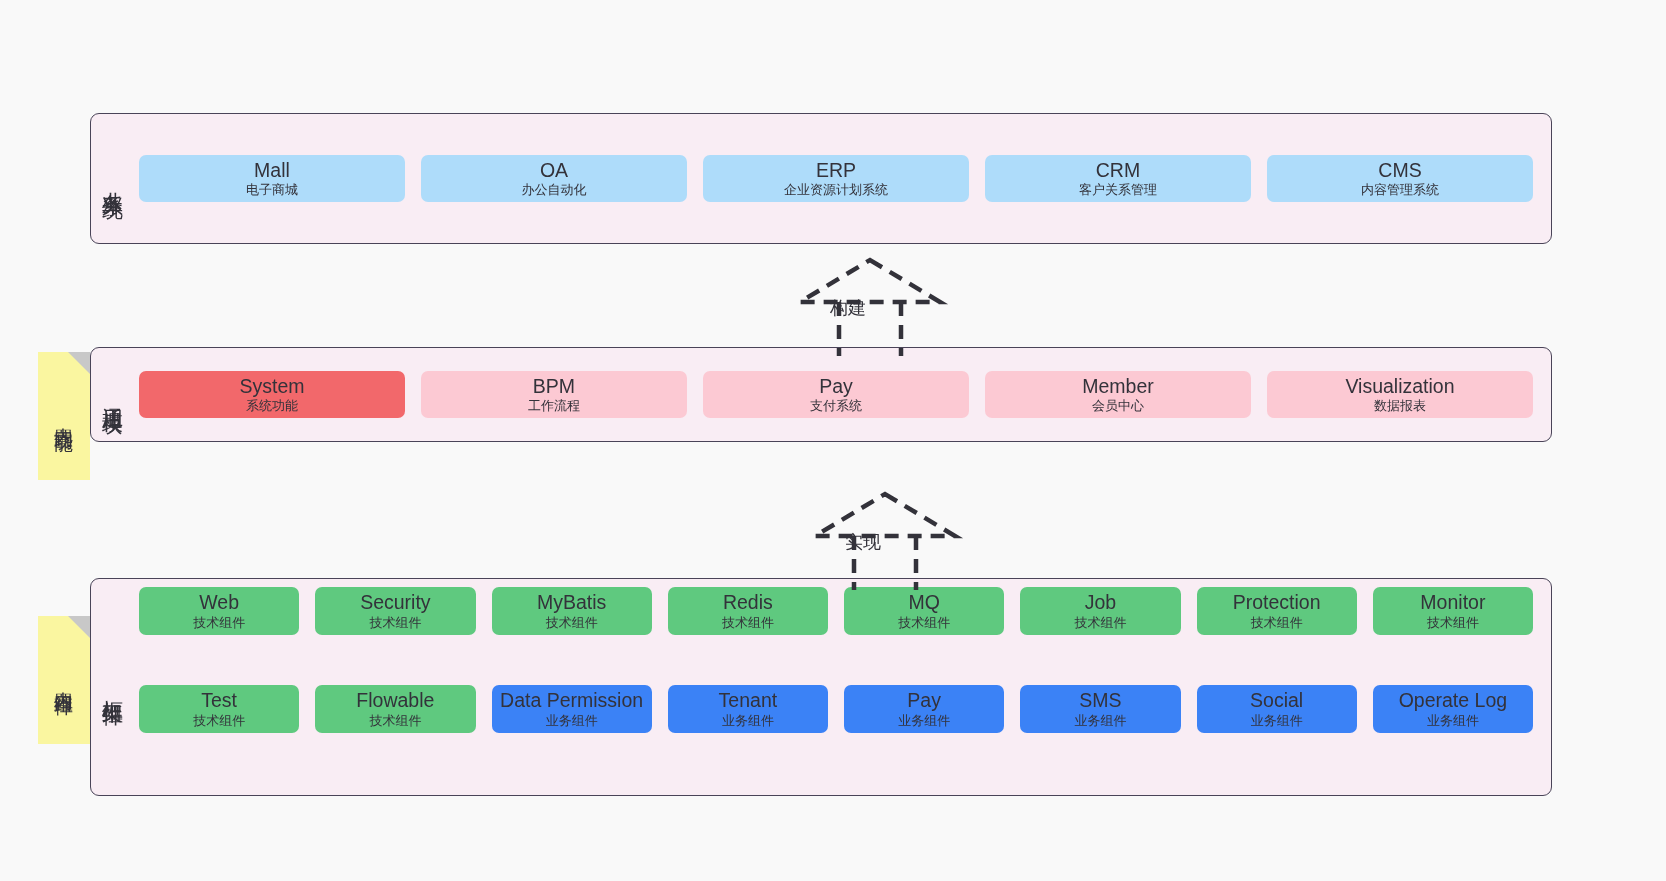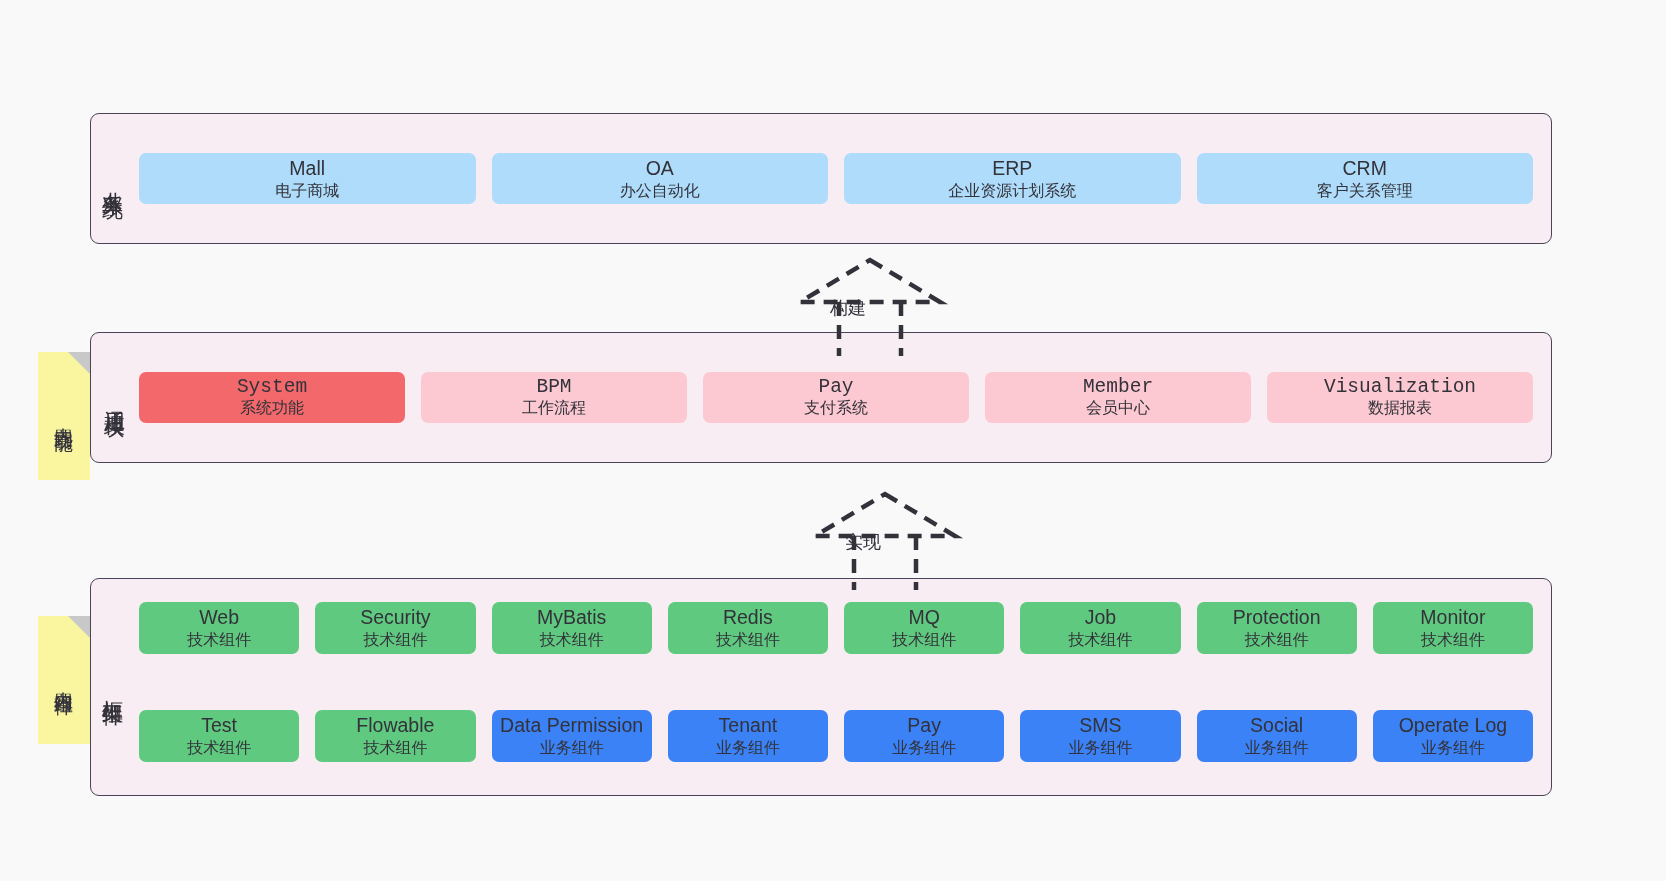--- a/index.html
+++ b/index.html
@@ -43,37 +43,37 @@
     flex: 1 1 auto;
     display: flex;
     flex-direction: column;
     justify-content: center;
     gap: 16px;
     padding: 0 18px 0 4px;
   }
   .row {
     display: flex;
     gap: 16px;
-    align-items: center;
+    align-items: flex-start;
   }
   .cell {
     flex: 1 1 0;
     min-width: 0;
     border-radius: 7px;
     display: flex;
     flex-direction: column;
     align-items: center;
     justify-content: center;
     text-align: center;
     color: #33323A;
     line-height: 1.22;
     padding: 4px 6px;
   }
   .cell .t1 { font-size: 19.5px; }
-  .cell .t2 { font-size: 16px; }
+  .cell .t2 { font-size: 13px; }
 
   
   .c-blue       { background: #AEDCFA; }
   .c-red        { background: #F2686B; }
   .c-pink       { background: #FCC9D3; }
   .c-green      { background: #5FC97F; }
   .c-lightgreen { background: #3b82f6; }
 
   
   .note {
@@ -132,41 +132,45 @@
           <span class="t2">办公自动化</span>
         </div>
         <div class="cell c-blue">
           <span class="t1">ERP</span>
           <span class="t2">企业资源计划系统</span>
         </div>
         <div class="cell c-blue">
           <span class="t1">CRM</span>
           <span class="t2">客户关系管理</span>
         </div>
+        <div class="cell c-blue">
+          <span class="t1">CMS</span>
+          <span class="t2">内容管理系统</span>
+        </div>
 
       </div>
     </div>
   </div>
 
   <div class="connector" style="left:795px; top:256px; width:150px; height:100px;">
     <svg width="150" height="100" viewBox="0 0 150 100">
 
       <polygon points="75,4 145,46 5,46" fill="#F9F9F9" stroke="#33323A" stroke-width="4.5" stroke-dasharray="14,9" stroke-linejoin="miter"></polygon>
 
       <path d="M 44,46 L 44,100 M 106,46 L 106,100" stroke="#33323A" stroke-width="4.5" fill="none" stroke-dasharray="14,9"></path>
     </svg>
     <span class="conn-label" style="left:35px; top:40px;">构建</span>
   </div>
 
   <div class="note" style="left:38px; top:352px; height:128px;">
     <span class="fold"></span>
     <span>内置功能</span>
   </div>
 
-  <div class="layer" id="layer-common-modules" style="left:90px; top:332px; width:1462px; height:131px;font-family:Liberation Mono, monospace;">
+  <div class="layer" id="layer-common-modules" style="left:90px; top:347px; width:1462px; height:95px;">
     <div class="layer-label">通用模块</div>
     <div class="layer-body">
       <div class="row">
 
         <div class="cell c-red">
           <span class="t1">System</span>
           <span class="t2">系统功能</span>
         </div>
         <div class="cell c-pink">
           <span class="t1">BPM</span>

